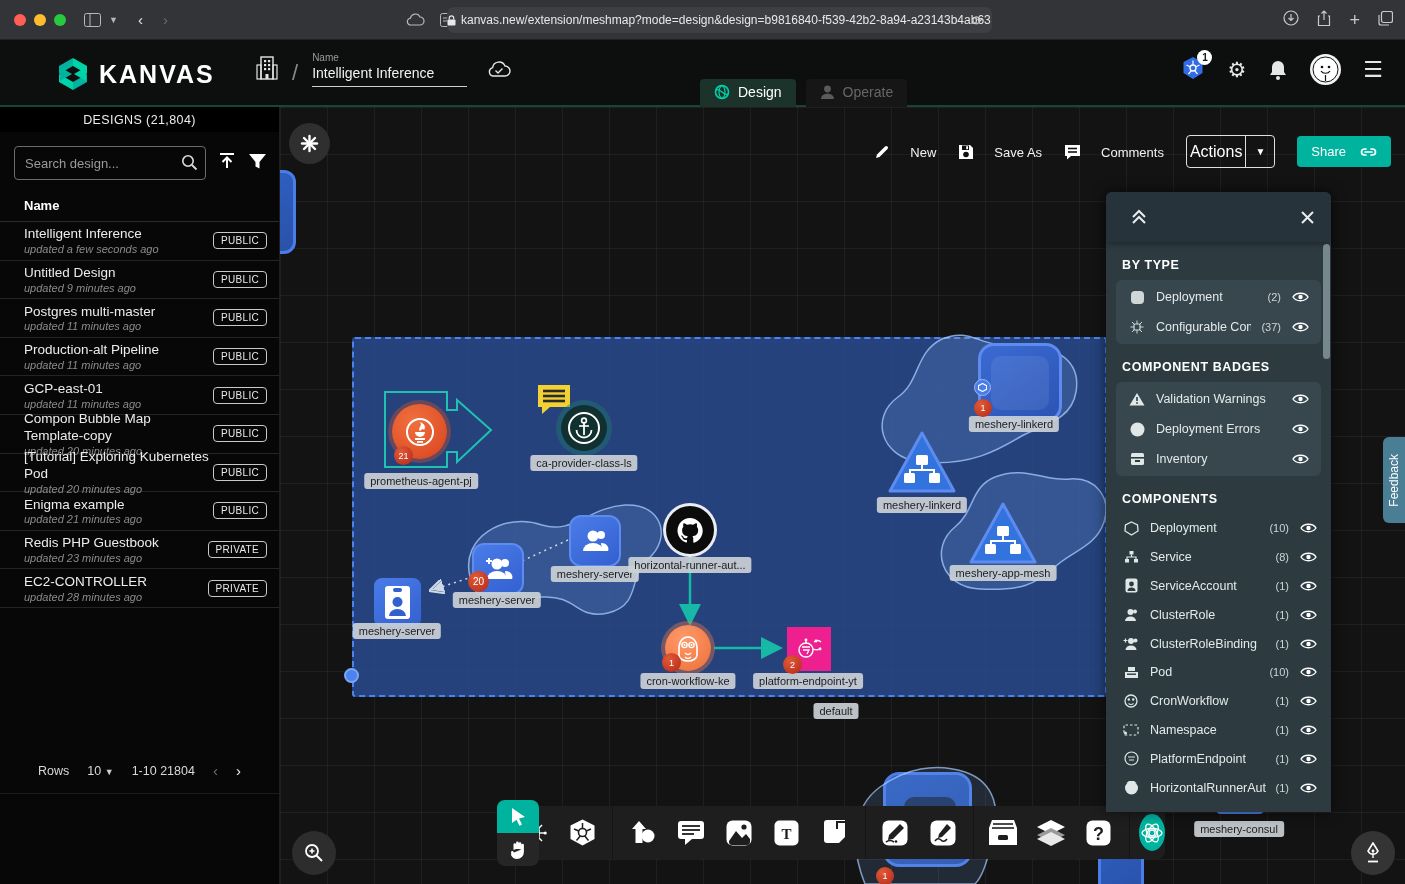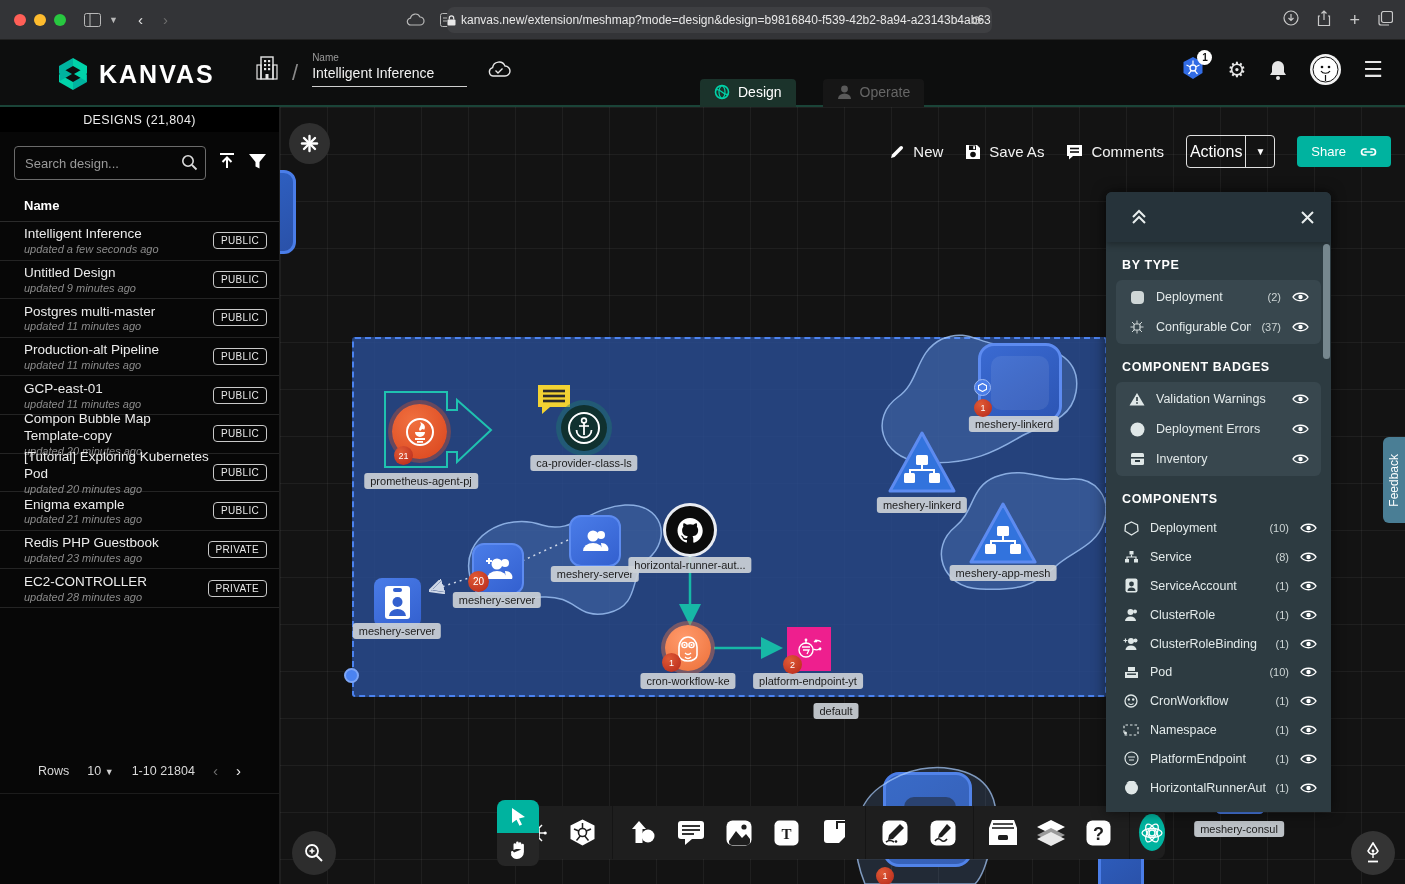--- a/index.html
+++ b/index.html
@@ -19,21 +19,21 @@
 
   
   .appbar { position:absolute; left:0; top:40px; width:1405px; height:67px; background:#0d0e0e; border-bottom:2px solid #1a4438; z-index:55; }
   .brand { position:absolute; left:55px; top:16px; display:flex; align-items:center; gap:8px; }
   .brand-text { color:#fff; font-size:25px; font-weight:700; letter-spacing:2px; }
   .org-row { position:absolute; left:256px; top:12px; display:flex; align-items:flex-start; gap:14px; color:#ddd; }
   .slash { color:#8a8a8a; font-size:22px; font-weight:300; margin-top:8px; }
   .name-block { display:flex; flex-direction:column; }
   .name-label { color:#9a9a9a; font-size:10px; margin-bottom:2px; }
   .name-value { color:#f2f2f2; font-size:14px; padding-bottom:5px; border-bottom:1.5px solid #cfcfcf; min-width:155px; }
-  .mode-tabs { position:absolute; left:700px; top:39px; display:flex; gap:27px; }
+  .mode-tabs { position:absolute; left:700px; top:39px; display:flex; gap:10px; }
   .mode-tab { display:flex; align-items:center; gap:8px; padding:5px 14px 7px; border-radius:4px 4px 0 0; font-size:14px; }
   .mode-tab.active { background:#1b332b; color:#fff; }
   .mode-tab.inactive { background:#161616; color:#666; }
   .appbar-right { position:absolute; right:22px; top:14px; display:flex; align-items:center; gap:22px; }
   .k8s-wrap { position:relative; }
   .badge-white { position:absolute; right:-7px; top:-6px; background:#fff; color:#111; width:15px; height:15px; border-radius:50%; font-size:10px; display:flex; align-items:center; justify-content:center; font-weight:700; }
   .gear { color:#e6e6e6; font-size:21px; }
   .avatar { width:31px; height:31px; border-radius:50%; background:#f4f4f4; display:flex; align-items:center; justify-content:center; }
   .burger { color:#e6e6e6; font-size:22px; letter-spacing:0; }
 
@@ -63,21 +63,21 @@
   .handle-dot { position:absolute; left:64px; top:561px; width:15px; height:15px; border-radius:50%; background:#4b83f0; border:2px solid #7ea6f5; z-index:3; }
   .chip { position:absolute; transform:translateX(-50%); background:rgba(203,208,214,.92); color:#1c1c1c; font-size:11px; padding:2px 6px; border-radius:3px; white-space:nowrap; z-index:6; }
   .node { position:absolute; z-index:5; }
   .circle-btn { position:absolute; width:41px; height:41px; border-radius:50%; background:#2f2f2f; display:flex; align-items:center; justify-content:center; z-index:8; }
   .red-badge { position:absolute; background:radial-gradient(circle at 35% 30%, #e05a35, #b5271a); color:#fff; border-radius:50%; display:flex; align-items:center; justify-content:center; font-size:9px; z-index:7; }
   .sq-node { border-radius:12px; background:linear-gradient(145deg,#4a7ce8,#3360cf); border:2px solid #5d8bf0; display:flex; align-items:center; justify-content:center; }
   .cut-node { position:absolute; background:linear-gradient(145deg,#2e5fc0,#2a51a8); border:3px solid #4a7de8; z-index:1; }
 
   
   .action-bar { position:absolute; right:14px; top:28px; display:flex; align-items:center; gap:22px; z-index:10; color:#fff; }
-  .ab-item { display:flex; align-items:flex-end; gap:8px; font-size:15px; color:#f2f2f2; }
+  .ab-item { display:flex; align-items:flex-end; gap:20px; font-size:13px; color:#f2f2f2; }
   .actions-btn { display:flex; align-items:stretch; border:1px solid #e0e0e0; border-radius:4px; overflow:hidden; height:33px; }
   .actions-main { display:flex; align-items:center; padding:0 3px; font-size:16px; color:#fff; }
   .actions-caret { display:flex; align-items:center; padding:0 9px; border-left:1px solid #e0e0e0; color:#fff; font-size:10px; }
   .share-btn { display:flex; align-items:center; gap:14px; background:#00b39f; border-radius:4px; height:31px; padding:8px 14px; color:#fff; font-size:13px; }
 
   
   .rpanel { position:absolute; left:826px; top:85px; width:225px; height:620px; background:#2d3b41; border-radius:6px 6px 0 0; z-index:20; box-shadow:0 0 14px rgba(0,0,0,.55); }
   .rp-header { height:50px; background:#26333a; border-radius:6px 6px 0 0; display:flex; align-items:center; justify-content:space-between; padding:0 16px 0 24px; box-shadow:0 3px 6px rgba(0,0,0,.3); }
   .rp-scroll-thumb { position:absolute; right:1px; top:52px; width:7px; height:115px; background:#76878e; border-radius:4px; }
   .rp-sec-title { color:#fff; font-size:12.5px; font-weight:700; letter-spacing:.6px; padding:16px 7px 8px 16px; }

